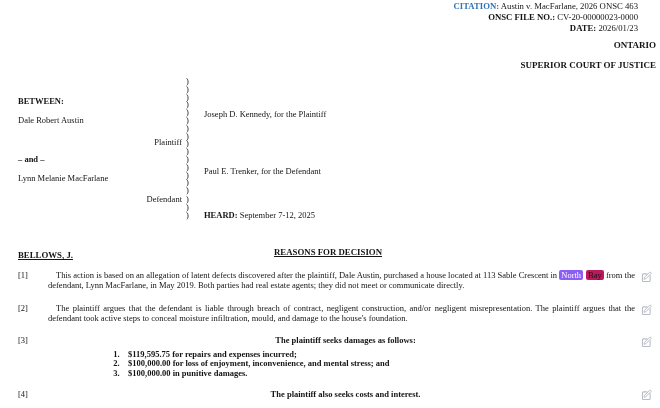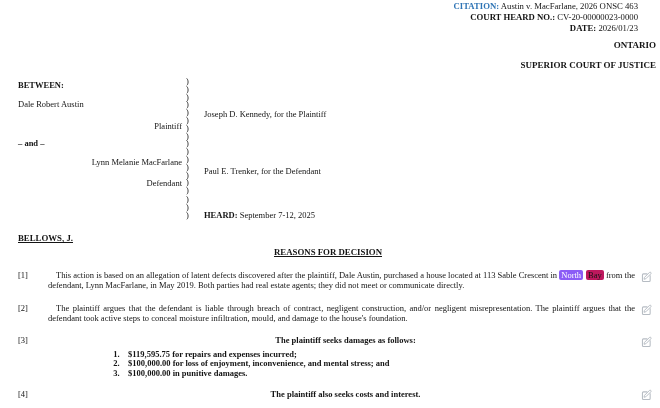--- a/index.html
+++ b/index.html
@@ -26,38 +26,38 @@
   
   .center-head {
     position: absolute; left: 0; width: 656px;
     text-align: right; font-weight: 700; font-size: 9px;
   }
   .h-ontario { top: 40px; }
   .h-court { top: 60px; }
 
   
   .between { position: absolute; top: 78px; left: 18px; width: 620px; height: 148px; }
-  .between .lcol-item { position: absolute; left: 0; width: 164px; }
+  .between .lcol-item { position: absolute; left: 0; width: 164px; margin-top: 16px; }
   .bt-between { top: 2px; }
   .bt-pname { top: 21px; }
   .bt-prole { top: 43px; text-align: right; }
   .bt-and { top: 60px; }
-  .bt-dname { top: 79px; text-align: right; }
+  .bt-dname { top: 79px; }
   .bt-drole { top: 100px; text-align: right; }
   .paren-col { position: absolute; left: 168px; width: 12px; line-height: 7.8px; font-size: 8.5px; }
   .paren-g1 { top: 0; }
   .paren-g2 { top: 118px; }
   .between .rcol-item { position: absolute; left: 186px; width: 430px; }
   .bt-pcounsel { top: 31px; }
   .bt-dcounsel { top: 88px; }
   .bt-heard { top: 132px; }
 
   
   .judge {
-    position: absolute; top: 233px; left: 18px;
+    position: absolute; top: 250px; left: 18px;
     font-weight: 700; text-decoration: underline; font-size: 8.8px;
   }
   .reasons {
     position: absolute; top: 247px; left: 0; width: 656px;
     text-align: center; font-weight: 700; text-decoration: underline; font-size: 8.8px;
   }
 
   
   .para { position: absolute; left: 18px; width: 620px; }
   .p1 { top: 270px; } .p2 { top: 303px; } .p3 { top: 335px; } .p4 { top: 389px; }
@@ -89,21 +89,21 @@
   }
   .e1 { top: 270px; } .e2 { top: 303px; } .e3 { top: 335px; } .e4 { top: 388px; }
 </style>
 </head>
 <body>
 
 <div class="page">
 
   <div class="cite">
     <div><span class="b blue">CITATION:</span> <span>Austin v. MacFarlane, 2026 ONSC 463</span></div>
-    <div><span class="b">COURT HEARD NO.:</span> <span>CV-20-00000023-0000</span></div>
+    <div><span class="b">ONSC FILE NO.:</span> <span>CV-20-00000023-0000</span></div>
     <div><span class="b">DATE:</span> <span>2026/01/23</span></div>
   </div>
 
   <div class="center-head h-ontario">ONTARIO</div>
   <div class="center-head h-court">SUPERIOR COURT OF JUSTICE</div>
 
   <div class="between">
     <div class="lcol-item bt-between b">BETWEEN:</div>
     <div class="lcol-item bt-pname">Dale Robert Austin</div>
     <div class="lcol-item bt-prole">Plaintiff</div>

